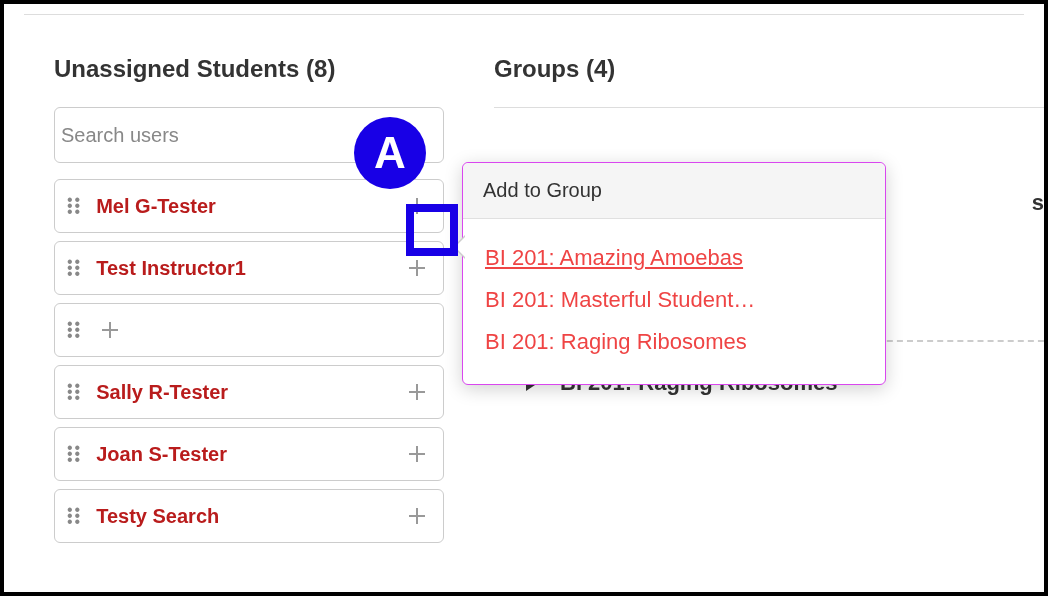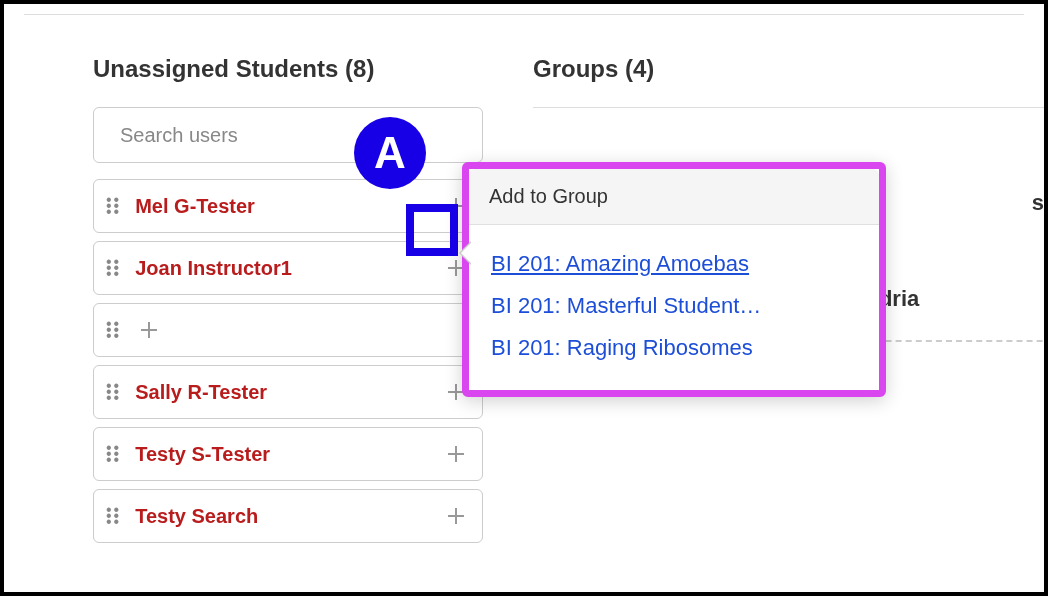--- a/index.html
+++ b/index.html
@@ -22,38 +22,37 @@
       border-top: 1px solid #ddd;
       margin: 10px 20px 0 20px;
     }
     .main {
       display: flex;
       padding: 40px 0 0 50px;
     }
     .left-col {
       width: 400px;
       flex-shrink: 0;
-      margin-left: 39px;
     }
     .right-col {
       flex: 1;
       padding-left: 40px;
     }
     .section-title {
       font-size: 24px;
       font-weight: 600;
       color: #333;
       margin-bottom: 24px;
     }
     .search-box {
       width: 390px;
       height: 56px;
       border: 1px solid #ccc;
       border-radius: 6px;
-      padding: 0 26px;
+      padding: 0 6px;
       font-size: 20px;
       color: #777;
       margin-bottom: 16px;
       outline: none;
     }
     .search-box::placeholder { color: #888; }
     .student-row {
       display: flex;
       align-items: center;
       border: 1px solid #ccc;
@@ -120,21 +119,21 @@
       color: #333;
     }
 
     
     .popover {
       position: absolute;
       left: 458px;
       top: 158px;
       width: 424px;
       background: #fff;
-      border: 7px solid #d946ef;
+      border: 1px solid #d946ef;
       border-radius: 6px;
       box-shadow: 0 4px 18px rgba(0,0,0,0.18);
       z-index: 50;
     }
     .popover-arrow {
       position: absolute;
       left: -10px;
       top: 72px;
       width: 0; height: 0;
       border-top: 12px solid transparent;
@@ -156,21 +155,21 @@
       border-radius: 6px 6px 0 0;
       padding: 16px 20px;
       font-size: 20px;
       color: #333;
     }
     .popover-body {
       padding: 18px 22px 22px 22px;
     }
     .popover-link {
       display: block;
-      color: #1d4ed8;
+      color: #ef4444;
       font-size: 22px;
       line-height: 1.9;
       cursor: pointer;
       white-space: nowrap;
       overflow: hidden;
       text-overflow: ellipsis;
     }
     .popover-link.hovered {
       text-decoration: underline;
     }
@@ -239,21 +238,21 @@
                 <line class="plus-svg" x1="1" y1="9" x2="17" y2="9"></line>
               </svg>
             </span>
           </div>
           <div class="student-row">
             <span class="drag-icon">
               <span class="dotrow">••</span>
               <span class="dotrow">••</span>
               <span class="dotrow">••</span>
             </span>
-            <span class="student-name">Joan Instructor1</span>
+            <span class="student-name">Test Instructor1</span>
             <span class="plus-btn">
               <svg width="18" height="18">
                 <line class="plus-svg" x1="9" y1="1" x2="9" y2="17"></line>
                 <line class="plus-svg" x1="1" y1="9" x2="17" y2="9"></line>
               </svg>
             </span>
           </div>
           <div class="student-row">
             <span class="drag-icon">
               <span class="dotrow">••</span>
@@ -280,21 +279,21 @@
                 <line class="plus-svg" x1="1" y1="9" x2="17" y2="9"></line>
               </svg>
             </span>
           </div>
           <div class="student-row">
             <span class="drag-icon">
               <span class="dotrow">••</span>
               <span class="dotrow">••</span>
               <span class="dotrow">••</span>
             </span>
-            <span class="student-name">Testy S-Tester</span>
+            <span class="student-name">Joan S-Tester</span>
             <span class="plus-btn">
               <svg width="18" height="18">
                 <line class="plus-svg" x1="9" y1="1" x2="9" y2="17"></line>
                 <line class="plus-svg" x1="1" y1="9" x2="17" y2="9"></line>
               </svg>
             </span>
           </div>
           <div class="student-row">
             <span class="drag-icon">
               <span class="dotrow">••</span>

